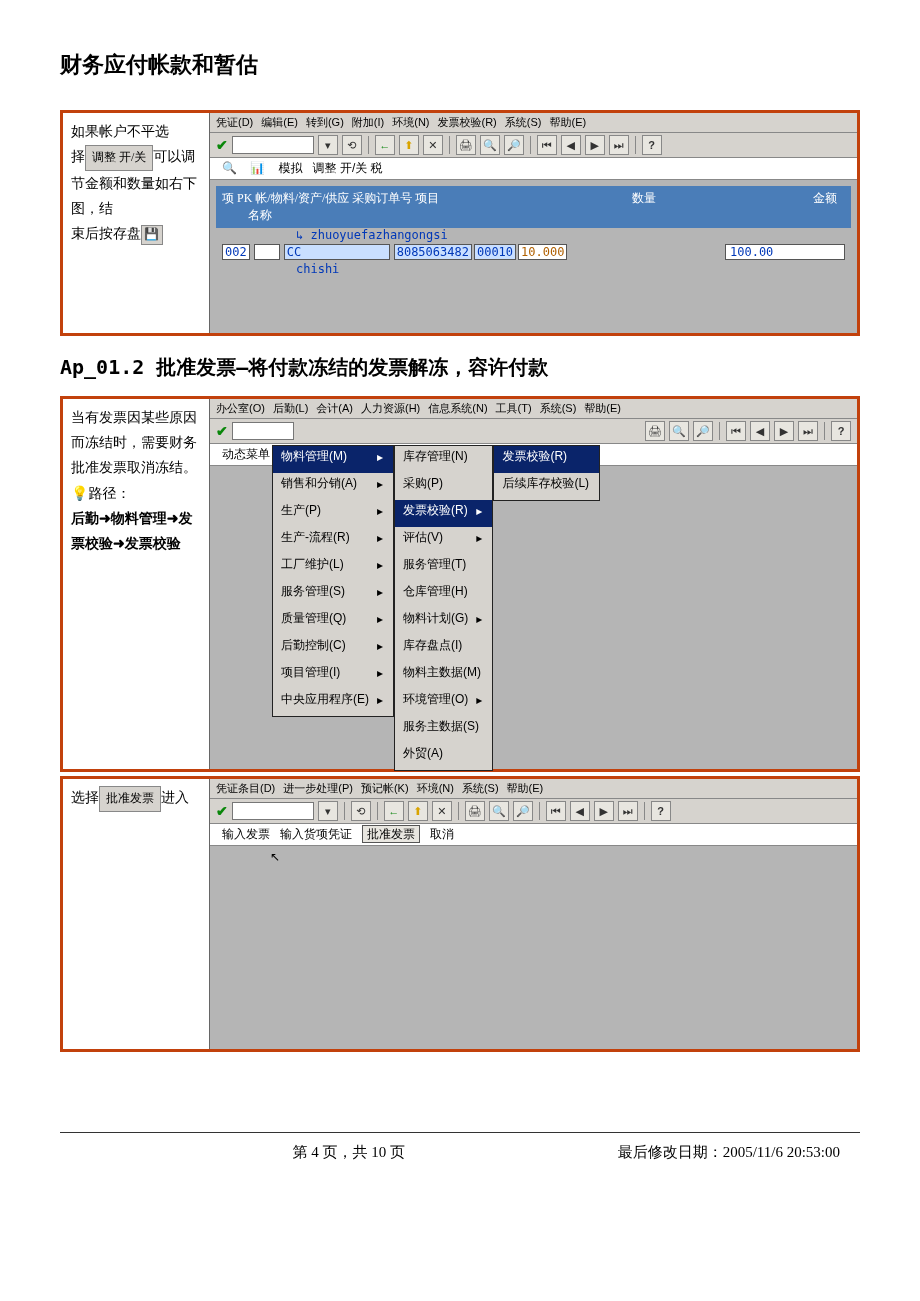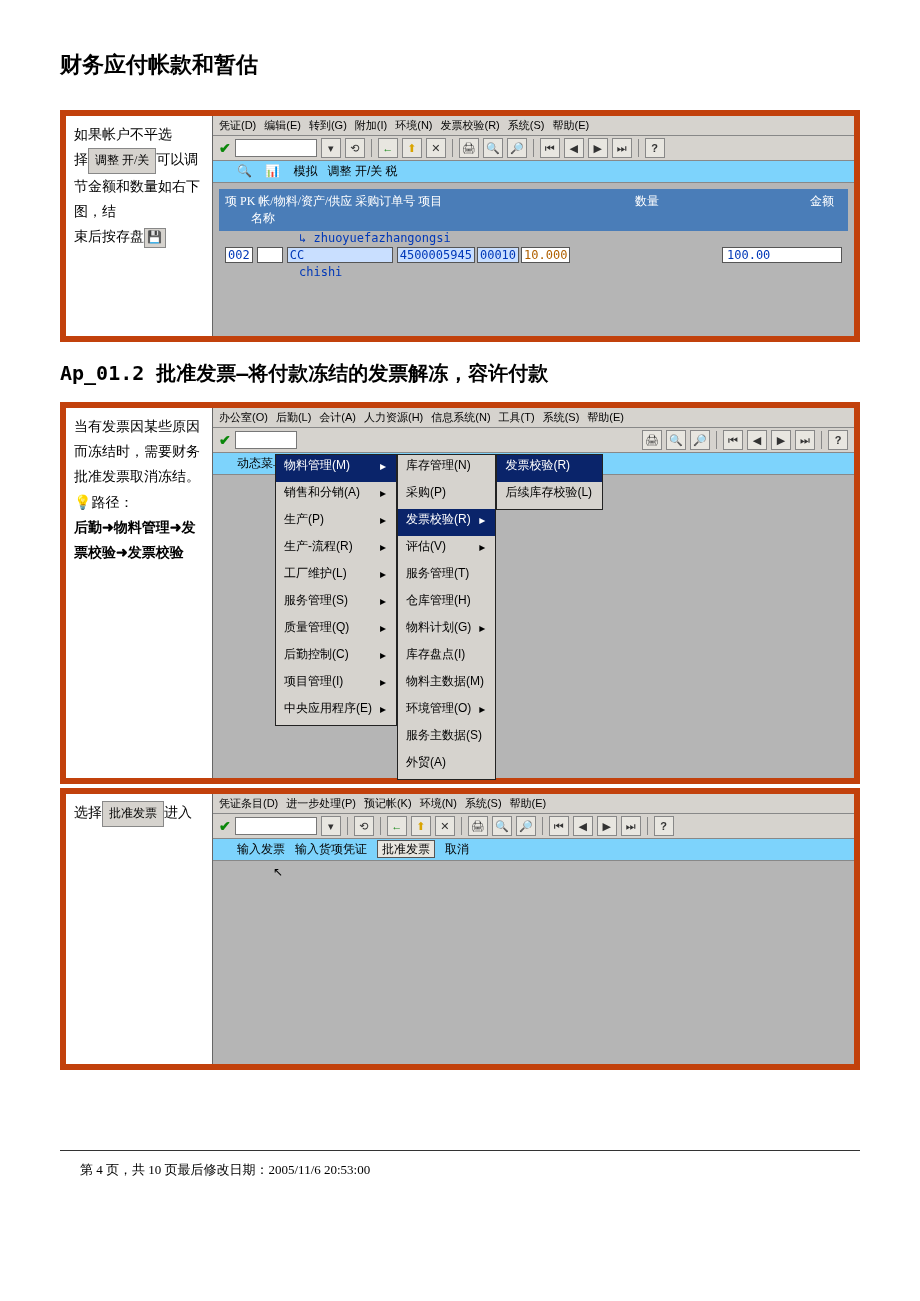--- a/index.html
+++ b/index.html
@@ -1,27 +1,27 @@
 <!DOCTYPE html>
 <html><head>
 <meta charset="utf-8">
 <style>
 body{font-family:SimSun,"Microsoft YaHei",serif;margin:0;padding:40px 60px;background:#fff;color:#000;font-size:15px}
 h1{font-size:22px;font-weight:bold;margin:10px 0 30px}
 h2{font-family:Consolas,SimSun,monospace;font-size:20px;font-weight:bold;margin:18px 0 15px}
-.block{display:flex;border:6px solid #c2410c;margin-bottom:4px}
+.block{display:flex;border:3px solid #c2410c;margin-bottom:4px}
 .sidebar{width:130px;padding:6px 8px;font-size:14px;line-height:1.8;border-right:1px solid #666;flex-shrink:0}
 .app{flex:1;background:#b5b5b5;font-family:SimSun,Tahoma,sans-serif;font-size:12px;padding-bottom:10px;min-height:210px}
 .menubar{background:#d6d3ce;padding:2px 6px;color:#000;border-bottom:1px solid #888;font-size:11px}
 .menubar span{margin-right:8px;cursor:default}
 .toolbar{background:#d6d3ce;padding:2px 6px;border-bottom:1px solid #888;display:flex;align-items:center;gap:4px;font-size:12px}
 .toolbar .ico{display:inline-flex;align-items:center;justify-content:center;width:18px;height:18px;border:1px solid #888;background:#e8e6e0;font-size:11px;color:#333}
 .toolbar .sep{width:1px;height:18px;background:#888;margin:0 2px}
 .toolbar .field{border:1px solid #777;background:#fff;height:16px;width:80px}
-.subbar{background:#7dd3fc;padding:2px 24px;border-bottom:1px solid #888;font-size:12px}
+.subbar{background:#ffffff;padding:2px 12px;border-bottom:1px solid #888;font-size:12px}
 .subbar span{margin-right:10px}
 .grid{padding:6px}
 .hdr{background:#4a7db8;color:#fff;padding:4px 6px;display:flex;font-family:SimSun;font-size:12px}
 .hdr .c1{width:410px}
 .hdr .c2{width:120px}
 .hdr .c3{flex:1;text-align:right;padding-right:8px}
 .row{display:flex;align-items:center;padding:2px 6px;font-family:Consolas,monospace;font-size:12px;color:#0038b8}
 .row .box{border:1px solid #555;background:#fff;padding:0 2px;margin-right:4px;height:14px;line-height:14px;display:inline-block}
 .row .desc{flex:1}
 .row .amt{border:1px solid #555;background:#fff;padding:0 4px;width:110px;text-align:left;font-family:Consolas,monospace}
@@ -34,21 +34,21 @@
 .menu-col{background:#d6d3ce;border:1px solid #222;font-size:12px}
 .menu-col div{padding:2px 10px 8px 8px;white-space:nowrap;display:flex;align-items:center;justify-content:space-between;gap:8px}
 .menu-col .sel{background:#0a246a;color:#fff}
 .menu-flex{display:flex;align-items:flex-start;position:absolute;left:62px;top:26px}
 .menu-wrap{position:relative;flex:1}
 .check{color:#0a870a;font-weight:bold;font-size:14px}
 .red{color:#c00}
 .blue{color:#1f5fbf}
 .yellow{color:#d9a400;font-weight:bold}
 .hr{border-top:1px solid #333;margin:80px 0 10px}
-.footer{display:flex;font-size:13px;padding:0 20px}
+.footer{display:flex;justify-content:space-between;font-size:15px;padding:0 20px}
 .arrow{font-family:Arial}
 </style>
 </head>
 <body>
 
 <h1>财务应付帐款和暂估</h1>
 
 <div class="block">
 <div class="sidebar">
 <span>如果帐户不平选</span><br>
@@ -89,21 +89,21 @@
 <div class="hdr">
 <div class="c1"><span>项   PK 帐/物料/资产/供应   采购订单号   项目</span><br><span style="padding-left:26px">名称</span></div>
 <div class="c2">数量</div>
 <div class="c3">金额</div>
 </div>
 <div class="sub">↳ <span>zhuoyuefazhangongsi</span></div>
 <div class="row">
 <span class="box">002</span>
 <span class="box" style="width:20px"></span>
 <span class="box" style="width:100px;background:#c9dfff">CC</span>
-<span class="po">4500005945</span>
+<span class="po">8085063482</span>
 <span class="po">00010</span>
 <span class="qty">10.000</span>
 <span class="desc"></span>
 <span class="amt">100.00</span>
 </div>
 <div class="sub">chishi</div>
 </div>
 </div>
 </div>
 

